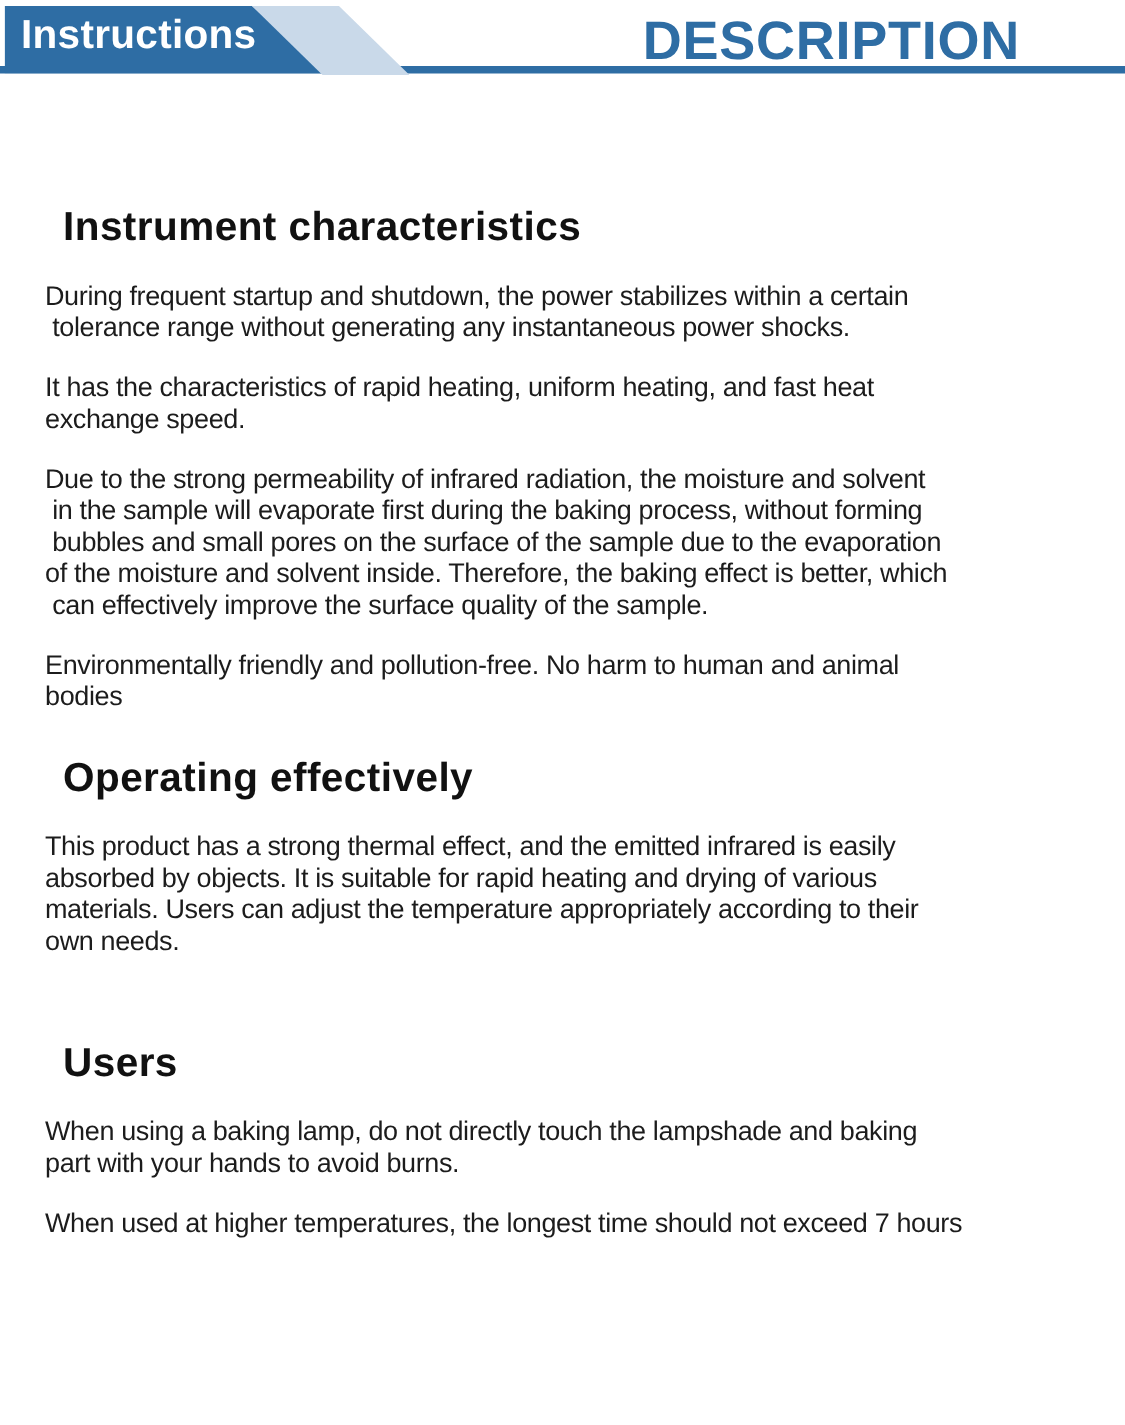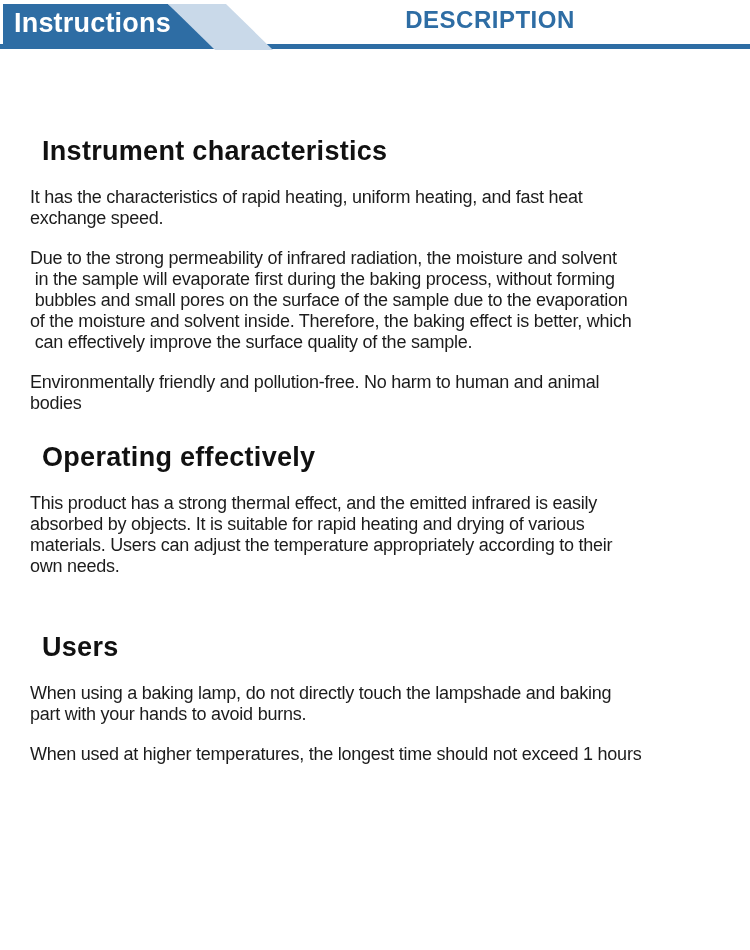--- a/index.html
+++ b/index.html
@@ -39,23 +39,23 @@
     z-index:3;
   }
   .badge-label{
     position:absolute;left:14px;top:8px;z-index:4;
     color:#ffffff;
     font-size:27px;font-weight:700;
     letter-spacing:0.2px;
   }
   .header-title{
     position:absolute;left:300px;top:6px;width:380px;
-    text-align:center;
+    text-align:right;
     color:var(--primary-blue);
-    font-size:24px;font-weight:700;
+    font-size:36px;font-weight:700;
     letter-spacing:0.5px;
     z-index:2;
   }
   
   .content{
     padding:0 26px 0 30px;
   }
   .section-heading{
     margin:12px;
     font-size:27px;line-height:33px;
@@ -81,20 +81,22 @@
   <div class="header-underline"></div>
   <div class="badge-shape"></div>
   <div class="badge-accent-shape"></div>
   <div class="badge-label">Instructions</div>
   <div class="header-title">DESCRIPTION</div>
 </header>
 
 <main class="content" id="sections-root">
     <section class="section">
       <h2 class="section-heading">Instrument characteristics</h2>
+      <p class="body-para">During frequent startup and shutdown, the power stabilizes within a certain
+ tolerance range without generating any instantaneous power shocks.</p>
       <p class="body-para">It has the characteristics of rapid heating, uniform heating, and fast heat
 exchange speed.</p>
       <p class="body-para">Due to the strong permeability of infrared radiation, the moisture and solvent
  in the sample will evaporate first during the baking process, without forming
  bubbles and small pores on the surface of the sample due to the evaporation
 of the moisture and solvent inside. Therefore, the baking effect is better, which
  can effectively improve the surface quality of the sample.</p>
       <p class="body-para">Environmentally friendly and pollution-free. No harm to human and animal
 bodies</p>
     </section>
@@ -102,15 +104,15 @@
       <h2 class="section-heading">Operating effectively</h2>
       <p class="body-para">This product has a strong thermal effect, and the emitted infrared is easily
 absorbed by objects. It is suitable for rapid heating and drying of various
 materials. Users can adjust the temperature appropriately according to their
 own needs.</p>
     </section>
     <section class="section">
       <h2 class="section-heading">Users</h2>
       <p class="body-para">When using a baking lamp, do not directly touch the lampshade and baking
 part with your hands to avoid burns.</p>
-      <p class="body-para">When used at higher temperatures, the longest time should not exceed 1 hours</p>
+      <p class="body-para">When used at higher temperatures, the longest time should not exceed 7 hours</p>
     </section>
   </main>
 
 </body></html>

